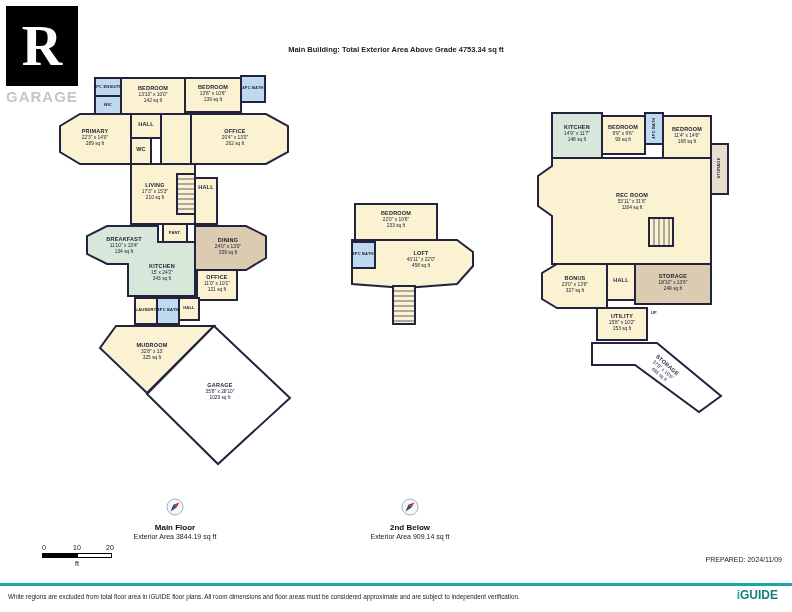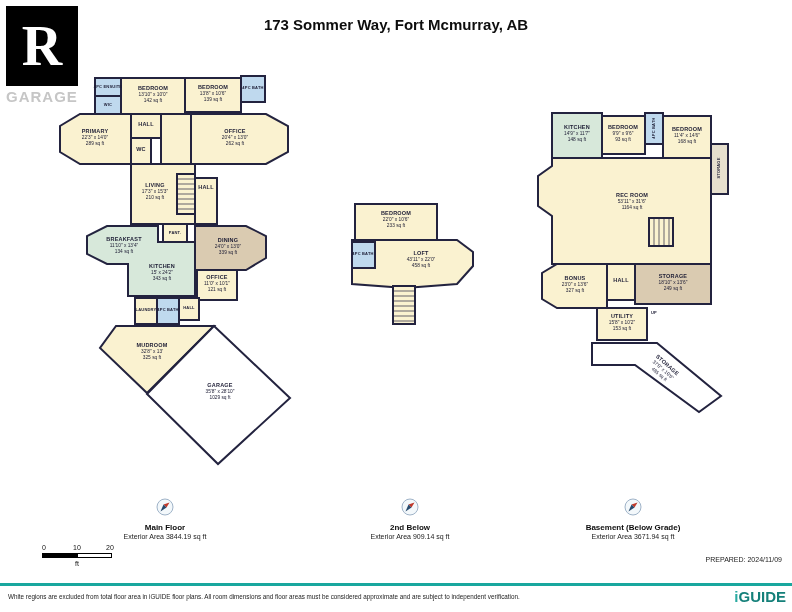--- a/index.html
+++ b/index.html
@@ -40,30 +40,30 @@
   .sb-nums span{position:absolute;transform:translateX(-50%);}
   .sb-bar{display:flex;width:70px;height:5px;border:1px solid #000;box-sizing:border-box;}
   .sb-seg{flex:1;}
   .sb-black{background:#000;}
   .sb-white{background:#fff;border-left:1px solid #000;}
   .sb-unit{text-align:center;font-size:7px;margin-top:2px;color:#111;}
   
   .prepared{position:absolute;right:10px;top:556px;font-size:7px;color:#222;}
   .footer-rule{position:absolute;left:0;right:0;top:583px;height:3px;background:#18a79e;}
   .disclaimer{position:absolute;left:8px;top:593px;font-size:6.3px;color:#222;width:640px;}
-  .brand{position:absolute;right:6px;top:588px;font-size:15px;font-weight:bold;}
+  .brand{position:absolute;right:14px;top:588px;font-size:12px;font-weight:bold;}
   .brand .bi{color:#2aaaa1;}
   .brand .bg{color:#15807a;}
 </style>
 </head>
 <body>
 
 <div class="canvas">
 
-  <div class="title">173 Sommer Way, Fort Mcmurray, AB</div>
+  <div class="subtitle">Main Building: Total Exterior Area Above Grade 4753.34 sq ft</div>
 
   <div class="realtor">
     <div class="realtor-box">
       <span>R</span>
     </div>
     <div class="realtor-word">GARAGE</div>
   </div>
 
   <div class="plan" id="plan-main">
     <svg viewBox="0 0 250 400" width="250" height="400">
@@ -277,46 +277,37 @@
     <div class="rl tiny" style="left:119px;top:209px">
       <div class="rn">UP</div>
       </div>
     <div class="rl rot45" style="left:128px;top:266px">
       <div class="rn">STORAGE</div>
       <div class="rd">37'0" x 10'6"</div>
       <div class="rd">485 sq ft</div>
       </div>
   </div>
 
-  <div class="caption" style="left:65px">
+  <div class="caption" style="left:75px">
     <svg width="18" height="18" viewBox="0 0 18 18">
       <circle cx="9" cy="9" r="8" fill="#f3f8fb" stroke="#9fb3c8" stroke-width="1"></circle>
       <polygon points="13.5,4.5 10.5,9.5 7.5,6.5" fill="#c0392b"></polygon>
       <polygon points="4.5,13.5 10.5,9.5 7.5,6.5" fill="#27496d"></polygon>
     </svg>
     <div class="cap-title">Main Floor</div>
     <div class="cap-area">Exterior Area 3844.19 sq ft</div>
   </div>
   <div class="caption" style="left:310px">
     <svg width="18" height="18" viewBox="0 0 18 18">
       <circle cx="9" cy="9" r="8" fill="#f3f8fb" stroke="#9fb3c8" stroke-width="1"></circle>
       <polygon points="13.5,4.5 10.5,9.5 7.5,6.5" fill="#c0392b"></polygon>
       <polygon points="4.5,13.5 10.5,9.5 7.5,6.5" fill="#27496d"></polygon>
     </svg>
     <div class="cap-title">2nd Below</div>
     <div class="cap-area">Exterior Area 909.14 sq ft</div>
-  </div>
-  <div class="caption" style="left:533px">
-    <svg width="18" height="18" viewBox="0 0 18 18">
-      <circle cx="9" cy="9" r="8" fill="#f3f8fb" stroke="#9fb3c8" stroke-width="1"></circle>
-      <polygon points="13.5,4.5 10.5,9.5 7.5,6.5" fill="#c0392b"></polygon>
-      <polygon points="4.5,13.5 10.5,9.5 7.5,6.5" fill="#27496d"></polygon>
-    </svg>
-    <div class="cap-title">Basement (Below Grade)</div>
-    <div class="cap-area">Exterior Area 3671.94 sq ft</div>
   </div>
 
   <div class="scalebar">
     <div class="sb-nums">
       <span style="left:2px">0</span>
       <span style="left:35px">10</span>
       <span style="left:68px">20</span>
     </div>
     <div class="sb-bar">
       <div class="sb-seg sb-black"></div>

